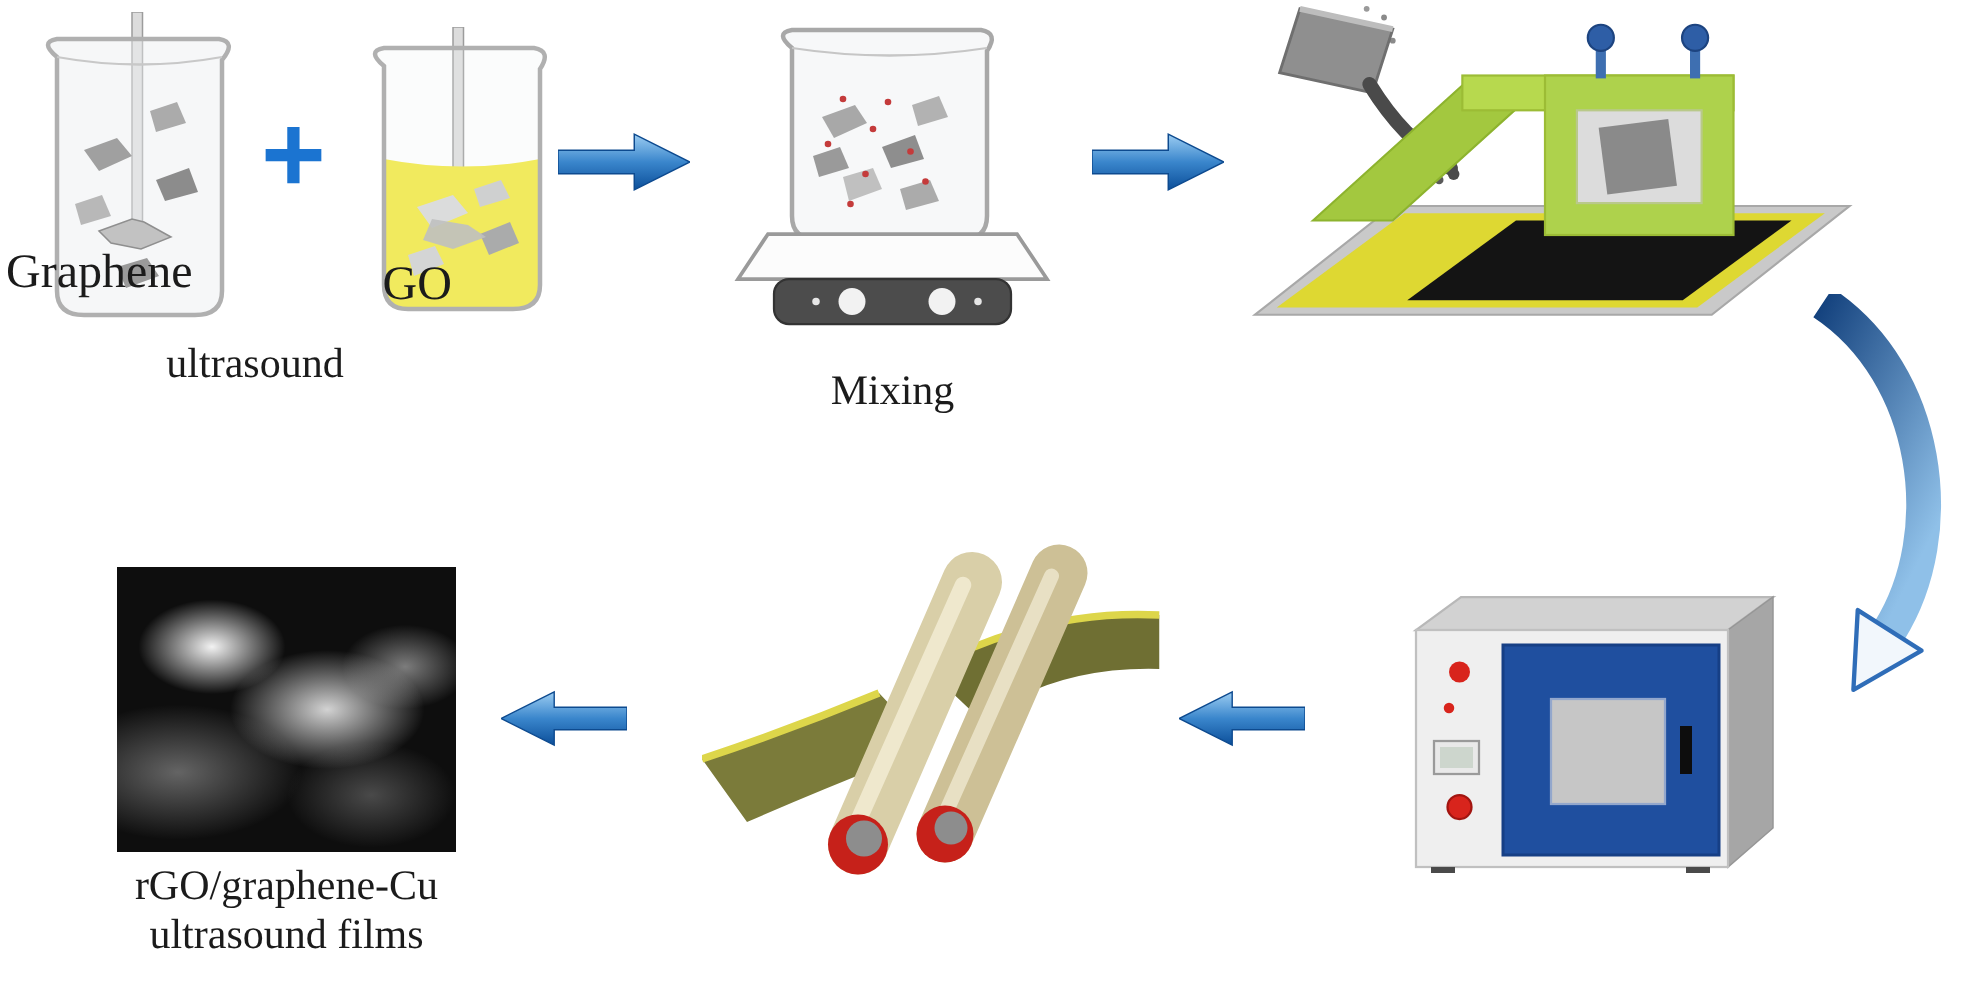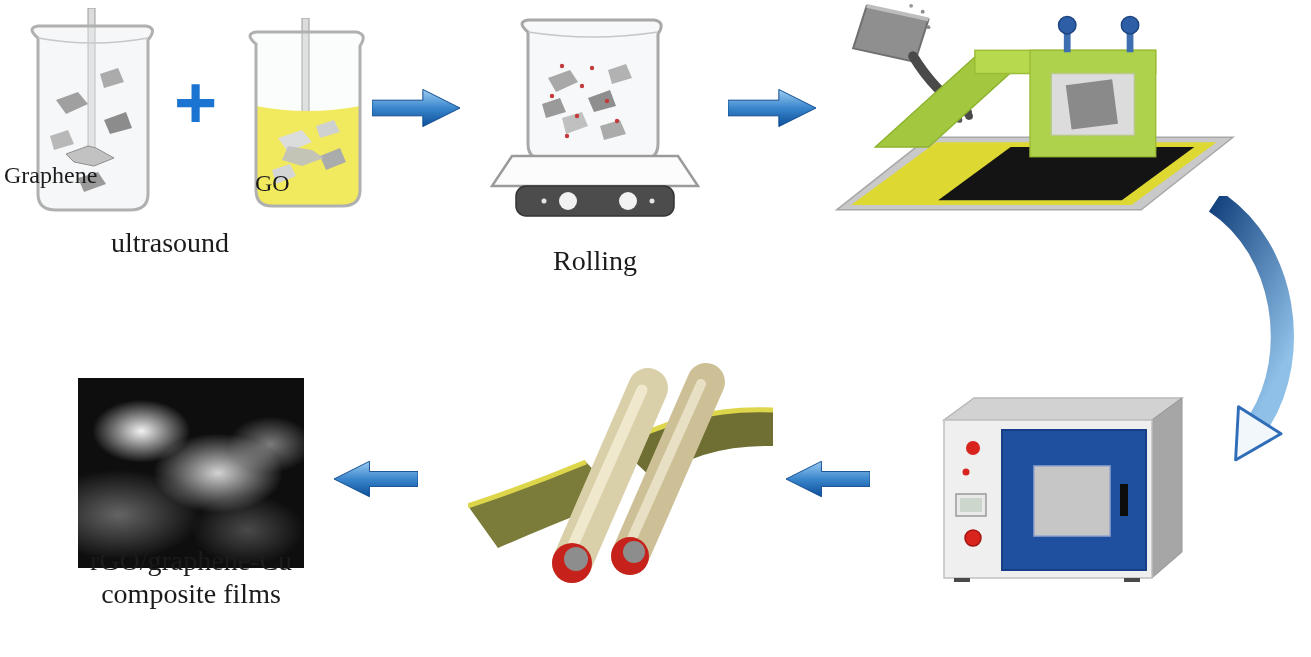--- a/index.html
+++ b/index.html
@@ -1,21 +1,21 @@
 <!DOCTYPE html>
 <html><head>
 <meta charset="utf-8">
 <style>
   *{margin:0;padding:0;box-sizing:border-box}
   body{background:#fff}
   .canvas{position:relative;width:1311px;height:657px;background:#fff;overflow:hidden;
           font-family:"Liberation Serif",serif;color:#1b1b1b}
   .abs{position:absolute}
   .caption{font-size:28px;text-align:center;line-height:1.18;font-family:"Liberation Serif",serif}
-  .inline-label{font-size:24px;font-family:"Liberation Serif",serif}
+  .inline-label{font-size:32px;font-family:"Liberation Serif",serif}
   .plus{font-family:"Liberation Sans",sans-serif;font-weight:700;font-size:74px;color:#1b74d1;line-height:1}
   svg{display:block}
   .film-photo{
     width:226px;height:190px;
     background:
       radial-gradient(ellipse 70px 45px at 28% 28%, rgba(255,255,255,0.95), rgba(255,255,255,0) 70%),
       radial-gradient(ellipse 90px 55px at 62% 50%, rgba(245,245,245,0.85), rgba(255,255,255,0) 72%),
       radial-gradient(ellipse 60px 40px at 85% 35%, rgba(215,215,215,0.55), rgba(255,255,255,0) 70%),
       radial-gradient(ellipse 110px 60px at 18% 72%, rgba(205,205,205,0.45), rgba(255,255,255,0) 75%),
       radial-gradient(ellipse 80px 50px at 75% 80%, rgba(185,185,185,0.35), rgba(255,255,255,0) 70%),
@@ -96,21 +96,21 @@
     <circle cx="85" cy="130" r="2.2" fill="#c43b3b"></circle>
     <polygon points="30,150 196,150 216,180 10,180" fill="#fcfcfc" stroke="#9a9a9a" stroke-width="2.5"></polygon>
     <rect x="34" y="180" width="158" height="30" rx="10" fill="#4c4c4c" stroke="#333" stroke-width="1.5"></rect>
     <circle cx="86" cy="195" r="9" fill="#f2f2f2"></circle>
     <circle cx="146" cy="195" r="9" fill="#f2f2f2"></circle>
     <circle cx="62" cy="195" r="2.5" fill="#e6e6e6"></circle>
     <circle cx="170" cy="195" r="2.5" fill="#e6e6e6"></circle>
   </svg>
 
   <div class="abs caption" style="left:510px;top:244px;width:170px">
-    <div>Rolling</div>
+    <div>Mixing</div>
   </div>
 
   <svg class="abs" style="left:728px;top:86px" width="88" height="44" viewBox="0 0 90 42">
     <polygon points="0,13 52,13 52,2 90,21 52,40 52,29 0,29" fill="url(#gradArrow)" stroke="#0d4a8f" stroke-width="1"></polygon>
   </svg>
 
   <svg class="abs" style="left:815px;top:2px" width="430" height="232" viewBox="0 0 430 240">
 
     <circle cx="92" cy="4" r="2" fill="#9a9a9a"></circle>
       <circle cx="104" cy="10" r="2" fill="#8a8a8a"></circle>
@@ -144,23 +144,23 @@
   </svg>
 
 
   <svg class="abs" style="left:1198px;top:196px" width="110" height="290" viewBox="0 0 110 300">
     <path d="M16,6 C 90,55 104,165 62,232" stroke="url(#gradCurve)" stroke-width="24" fill="none"></path>
     <polygon points="37,273 84,246 40,218" fill="#f2f7fc" stroke="#2f6db8" stroke-width="3" stroke-linejoin="round"></polygon>
   </svg>
 
   <div class="abs film-photo" style="left:78px;top:378px"></div>
 
-  <div class="abs caption" style="left:28px;top:544px;width:326px">
+  <div class="abs caption" style="left:28px;top:574px;width:326px">
     <div>rGO/graphene-Cu</div>
-    <div>composite films</div>
+    <div>ultrasound films</div>
   </div>
 
   <svg class="abs" style="left:334px;top:458px" width="84" height="42" viewBox="0 0 90 42">
     <polygon points="90,13 38,13 38,2 0,21 38,40 38,29 90,29" fill="url(#gradArrow)" stroke="#0d4a8f" stroke-width="1"></polygon>
   </svg>
 
   <svg class="abs" style="left:468px;top:358px" width="305" height="228" viewBox="0 0 305 228">
 
     <path d="M150,88 Q225,48 305,52 L305,88 Q235,86 186,122 Z" fill="#6f6f33"></path>
     <path d="M150,88 Q225,48 305,52" stroke="#ddd64a" stroke-width="5" fill="none"></path>

